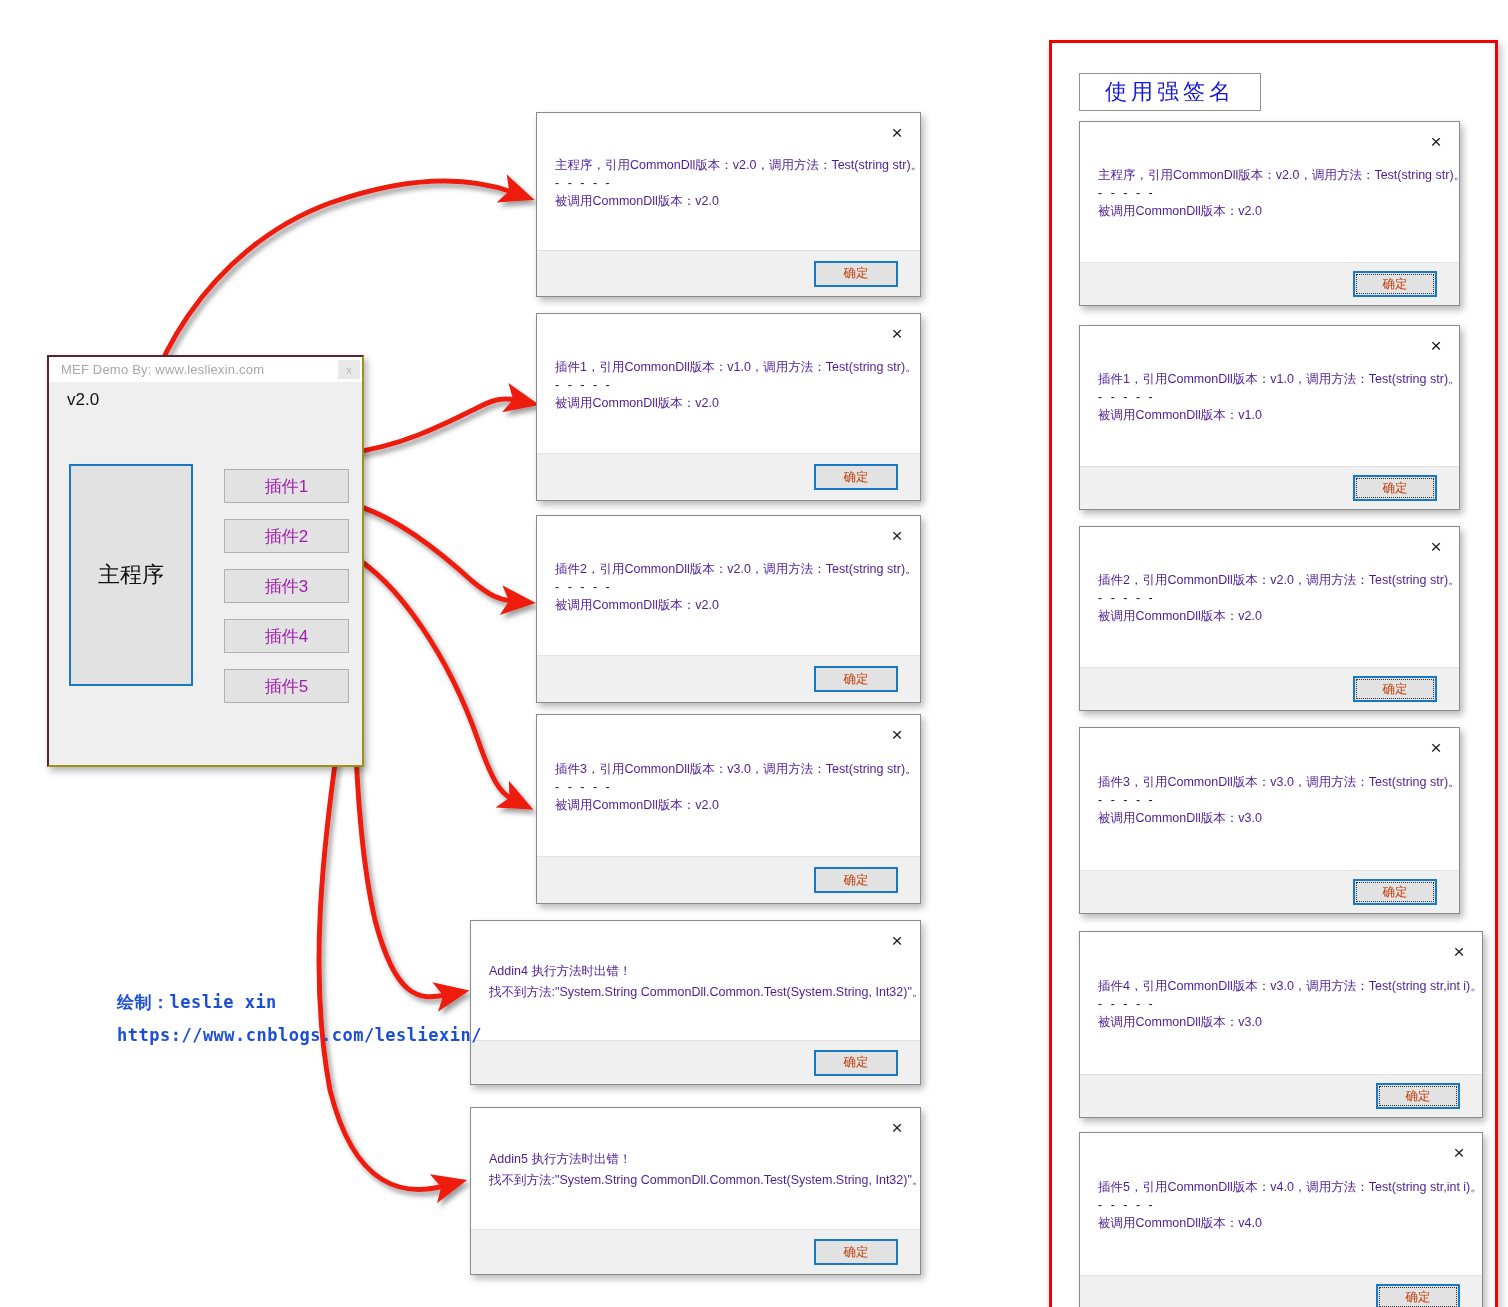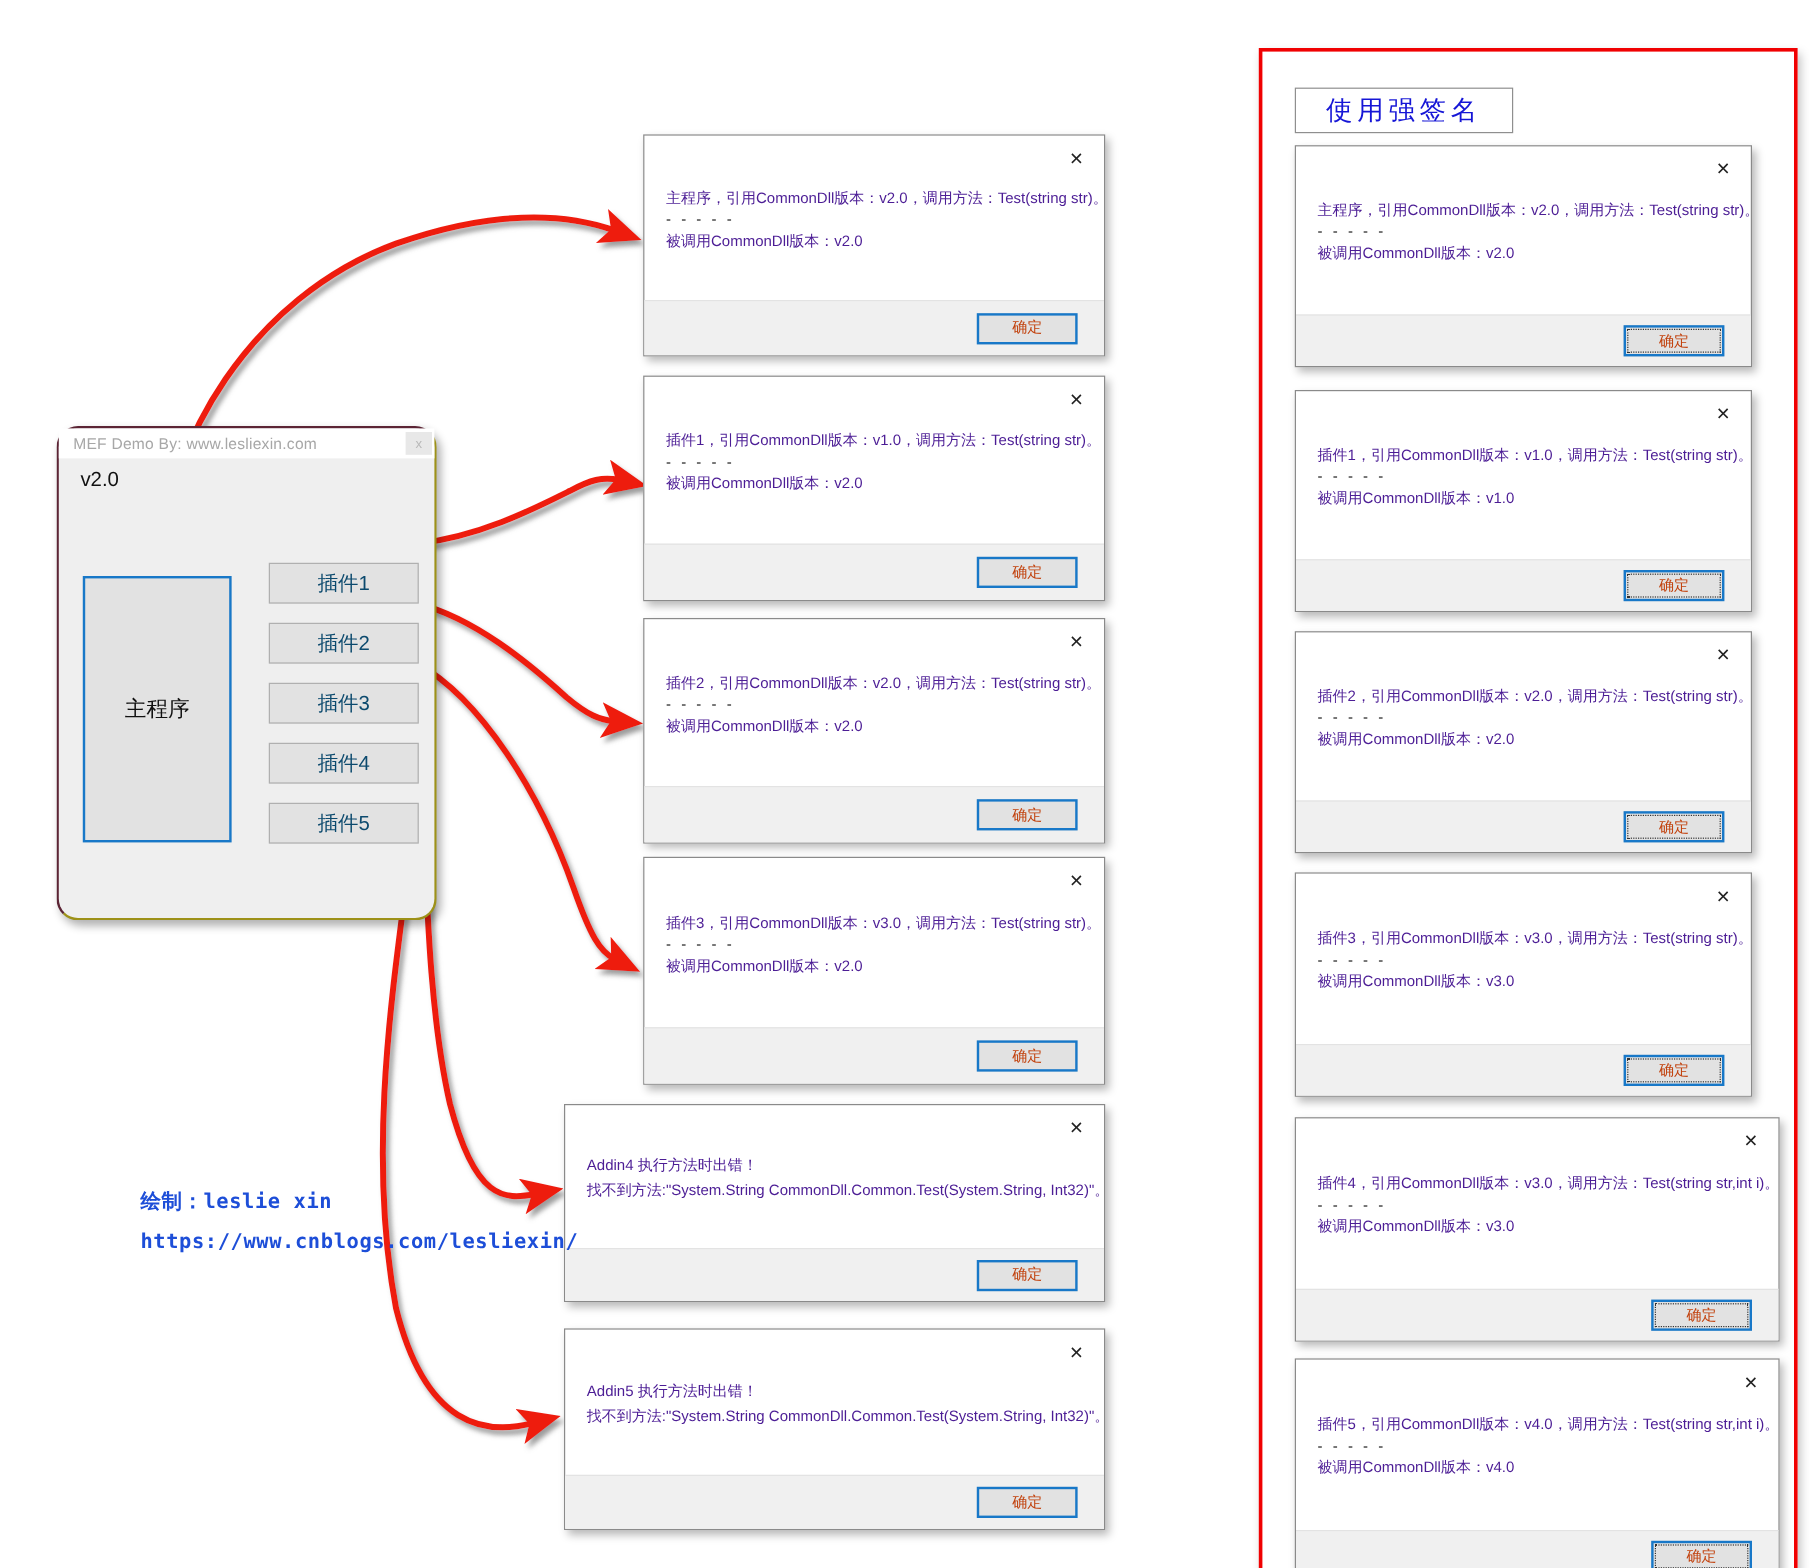--- a/index.html
+++ b/index.html
@@ -13,50 +13,49 @@
   
   #main-window{
     left:47px;top:323px;width:317px;height:412px;
     background:#efefef;
     border-top:2px solid #5b2434;
     border-left:2px solid #5b2434;
     border-right:2px solid #9d9118;
     border-bottom:2px solid #9d9118;
     box-shadow:3px 4px 7px rgba(0,0,0,.30);
     box-sizing:border-box;
-    border-radius:18px;
   }
   #main-titlebar{
     position:absolute;left:0;top:0;right:0;height:25px;background:#ffffff;
     display:flex;align-items:center;
   }
   #main-title-text{
     margin-left:12px;font-size:13px;color:#a7a7a7;letter-spacing:.2px;
     white-space:nowrap;
   }
   #main-close{
     position:absolute;right:2px;top:3px;width:22px;height:19px;
     background:#e8e8e8;color:#b9b9b9;font-size:11px;
     display:flex;align-items:center;justify-content:center;
   }
   #main-version{
     position:absolute;left:18px;top:33px;font-size:17px;color:#111;
     font-weight:400;
   }
   #main-panel{
-    position:absolute;left:20px;top:123px;width:124px;height:222px;
+    position:absolute;left:20px;top:107px;width:124px;height:222px;
     background:#e2e2e2;border:2px solid #1878c8;
     display:flex;align-items:center;justify-content:center;
-    font-size:18px;color:#111;box-sizing:border-box;
+    font-size:22px;color:#111;box-sizing:border-box;
   }
   .plugin-btn{
     position:absolute;left:175px;width:125px;height:34px;
     background:#e2e2e2;border:1px solid #b0b0b0;box-sizing:border-box;
     display:flex;align-items:center;justify-content:center;
-    font-size:17px;color:#0c4a6e;
+    font-size:17px;color:#a21caf;
   }
 
   
   .dlg{
     position:absolute;background:#ffffff;
     border:1px solid #8a8a8a;box-sizing:border-box;
     box-shadow:3px 4px 7px rgba(0,0,0,.28);
   }
   .dlg .dlg-close{
     position:absolute;right:12px;top:8px;width:22px;height:22px;

